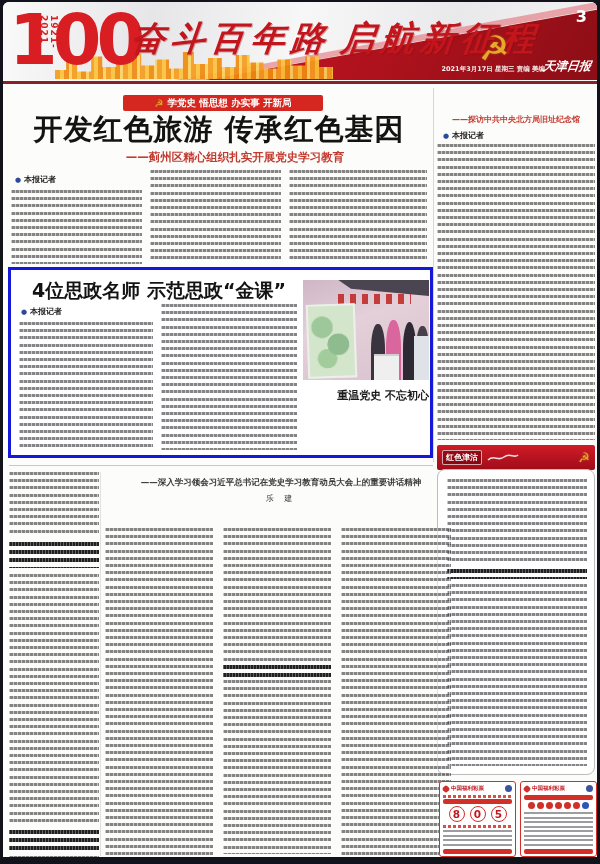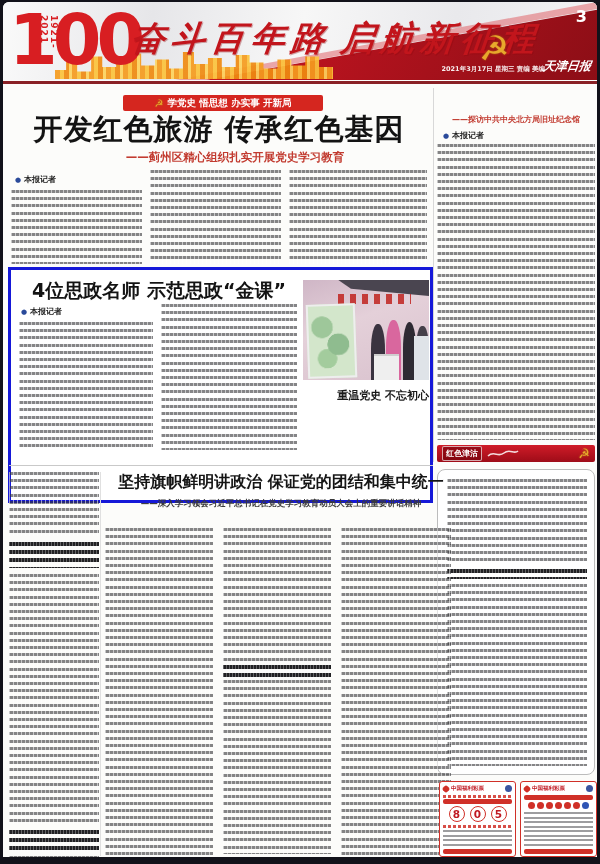--- a/index.html
+++ b/index.html
@@ -50,30 +50,30 @@
   .mainhead{left:4px;top:108px;width:424px;text-align:center;font-size:29px;font-weight:900;
     color:#131313;letter-spacing:1px;white-space:nowrap;}
   .mainsub{left:20px;top:148px;width:424px;text-align:center;font-size:11.5px;font-weight:700;color:#c23b30;}
   .byline{font-size:8px;font-weight:700;color:#222;white-space:nowrap;}
   .byline .dot{color:#2a4a9a;font-size:7px;margin-right:3px;}
 
   
   .vrule{left:430px;top:86px;width:1px;height:374px;background:#d8d8d8;}
   .righthead{left:434px;top:90px;width:158px;text-align:center;font-size:15px;font-weight:900;color:#131313;white-space:nowrap;}
   .rightsub{left:434px;top:112px;width:158px;text-align:center;font-size:8px;font-weight:700;color:#c23b30;}
-  .redbanner{left:434px;top:443px;width:158px;height:17px;border-radius:2px;
+  .redbanner{left:434px;top:443px;width:158px;height:25px;border-radius:2px;
     background:linear-gradient(180deg,#d01c28,#9e0c18);display:flex;align-items:center;padding:0 5px;box-sizing:border-box;}
   .redbanner .label{background:rgba(110,0,10,.55);border:1px solid rgba(255,255,255,.65);border-radius:2px;
     color:#fff;font-size:8px;font-weight:700;padding:1px 3px;white-space:nowrap;}
   .redbanner .emblem{font-size:13px;margin-left:auto;}
   .roundbox{left:434px;top:467px;width:158px;height:306px;border:1px solid #bcbcbc;border-radius:8px;
     box-sizing:border-box;background:#fff;}
 
   
-  .bluebox{left:5px;top:265px;width:425px;height:236px;border:3px solid #1518d8;box-sizing:border-box;background:#fff;}
+  .bluebox{left:5px;top:265px;width:425px;height:191px;border:3px solid #1518d8;box-sizing:border-box;background:#fff;}
   .feathead{left:3px;top:8px;width:290px;text-align:center;font-size:19px;font-weight:900;color:#131313;white-space:nowrap;}
   .photo{left:292px;top:10px;width:126px;height:100px;overflow:hidden;
     background:linear-gradient(160deg,#cfb6c6,#e4d0d9 40%,#d9c2ce);}
   .photo .ceiling{position:absolute;top:0;right:0;width:72%;height:16%;background:#4a4550;
     clip-path:polygon(0 0,100% 0,100% 100%,14% 55%);}
   .photo .wallcal{position:absolute;left:28%;top:14%;width:58%;height:10%;opacity:.85;
     background:repeating-linear-gradient(90deg,#c0231f 0 6px,rgba(0,0,0,0) 6px 12px);}
   .photo .map{position:absolute;left:3%;top:24%;width:36%;height:70%;border:2px solid #eee;
     background:radial-gradient(circle at 30% 30%,#9ec79a 0 18%,rgba(0,0,0,0) 19%),
                radial-gradient(circle at 65% 55%,#8fbc8f 0 22%,rgba(0,0,0,0) 23%),
@@ -195,22 +195,22 @@
 
   <div class="abs" style="left:6px;top:470px;width:90px;height:386px;">
     <div class="fill" style="height:64px;"></div>
     <div class="fill bold" style="height:26px;margin-top:6px;"></div>
     <div class="fill" style="height:250px;margin-top:6px;"></div>
     <div class="fill bold" style="height:22px;margin-top:6px;"></div>
     <div class="fill" style="height:6px;margin-top:4px;"></div>
   </div>
 
   <div class="abs" style="left:102px;top:470px;width:352px;">
-    <div class="bothead">坚持旗帜鲜明讲政治 保证党的团结和集中统一</div>
     <div class="botsub">——深入学习领会习近平总书记在党史学习教育动员大会上的重要讲话精神</div>
+    <div class="botauthor">乐 建</div>
   </div>
   <div class="abs fill" style="left:102px;top:526px;width:108px;height:328px;"></div>
   <div class="abs" style="left:220px;top:526px;width:108px;height:328px;">
     <div class="fill" style="height:134px;"></div>
     <div class="fill bold" style="height:12px;margin-top:3px;"></div>
     <div class="fill" style="height:174px;margin-top:3px;"></div>
   </div>
   <div class="abs fill" style="left:338px;top:526px;width:110px;height:328px;"></div>
 
   <div class="abs ads">

